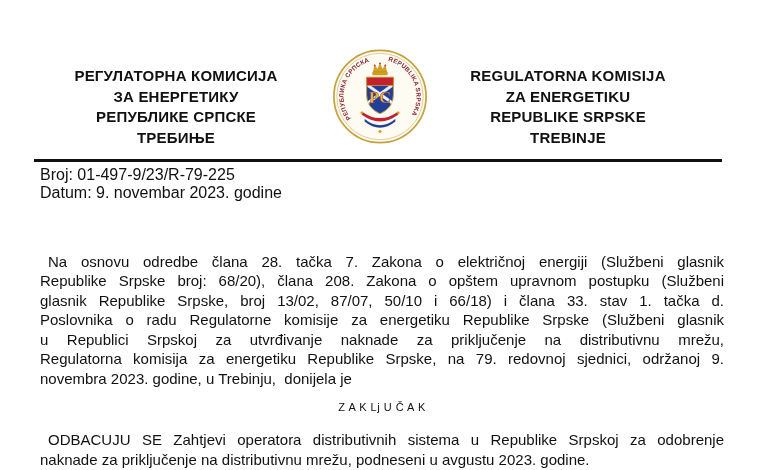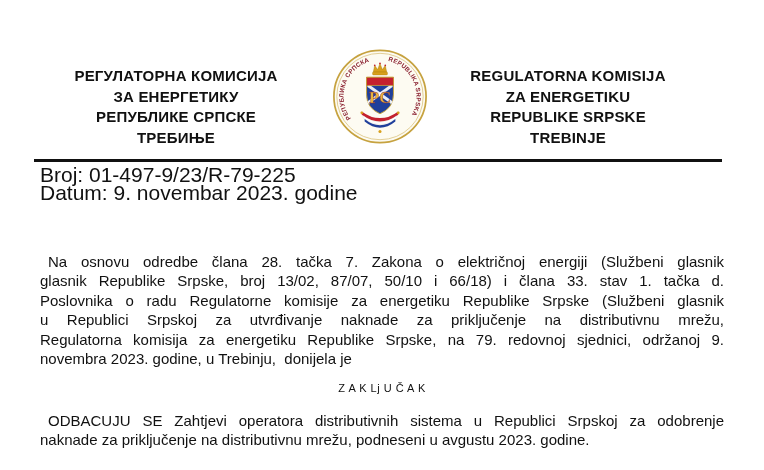--- a/index.html
+++ b/index.html
@@ -17,21 +17,21 @@
   .hcol {
     flex:1; text-align:center; font-weight:700;
     font-size:15px; line-height:20.5px; margin-top:18px;
     letter-spacing:0.2px; white-space:nowrap;
   }
   .emblem-wrap { flex:0 0 auto; width:96px; height:97px; margin-left:16px; }
   .emblem-wrap svg { display:block; width:96px; height:97px; }
 
   .rule { height:2.5px; background:#111111; margin:11px 42px 0 34px; }
 
-  .meta { margin:4px 40px 0 40px; font-size:21px; line-height:18.5px; }
+  .meta { margin:4px 40px 0 40px; font-size:16px; line-height:18.5px; }
 
   .docbody { margin:49px 40px 0 40px; font-size:15px; line-height:19.5px; }
   .pline { min-height:19.5px; }
   .pline.j { text-align:justify; text-align-last:justify; }
   .pline.ind { text-indent:8px; }
   .pline.last { text-align:right; text-align-last:left; white-space:pre-wrap; }
 
   .heading {
     text-align:center; font-weight:400; font-size:11px;
     line-height:20px; margin-top:9px; letter-spacing:0.5px;
@@ -106,28 +106,29 @@
   <div class="rule"></div>
 
   <div class="meta">
     <div>Broj: 01-497-9/23/R-79-225</div>
     <div>Datum: 9. novembar 2023. godine</div>
   </div>
 
   <div class="docbody">
     <div>
       <div class="pline j ind">Na osnovu odredbe člana 28. tačka 7. Zakona o električnoj energiji (Službeni glasnik</div>
+      <div class="pline j">Republike Srpske broj: 68/20), člana 208. Zakona o opštem upravnom postupku (Službeni</div>
       <div class="pline j">glasnik Republike Srpske, broj 13/02, 87/07, 50/10 i 66/18) i člana 33. stav 1. tačka d.</div>
       <div class="pline j">Poslovnika o radu Regulatorne komisije za energetiku Republike Srpske (Službeni glasnik</div>
       <div class="pline j">u Republici Srpskoj za utvrđivanje naknade za priključenje na distributivnu mrežu,</div>
       <div class="pline j">Regulatorna komisija za energetiku Republike Srpske, na 79. redovnoj sjednici, održanoj 9.</div>
       <div class="pline last">novembra 2023. godine, u Trebinju,  donijela je</div>
     </div>
 
     <div class="heading">Z A K Lj U Č A K</div>
 
     <div class="para2">
-      <div class="pline j ind">ODBACUJU SE Zahtjevi operatora distributivnih sistema u Republici Srpskoj za odobrenje</div>
+      <div class="pline j ind">ODBACUJU SE Zahtjevi operatora distributivnih sistema u Republike Srpskoj za odobrenje</div>
       <div class="pline last">naknade za priključenje na distributivnu mrežu, podneseni u avgustu 2023. godine.</div>
     </div>
   </div>
 
 </div>
 
 </body></html>

